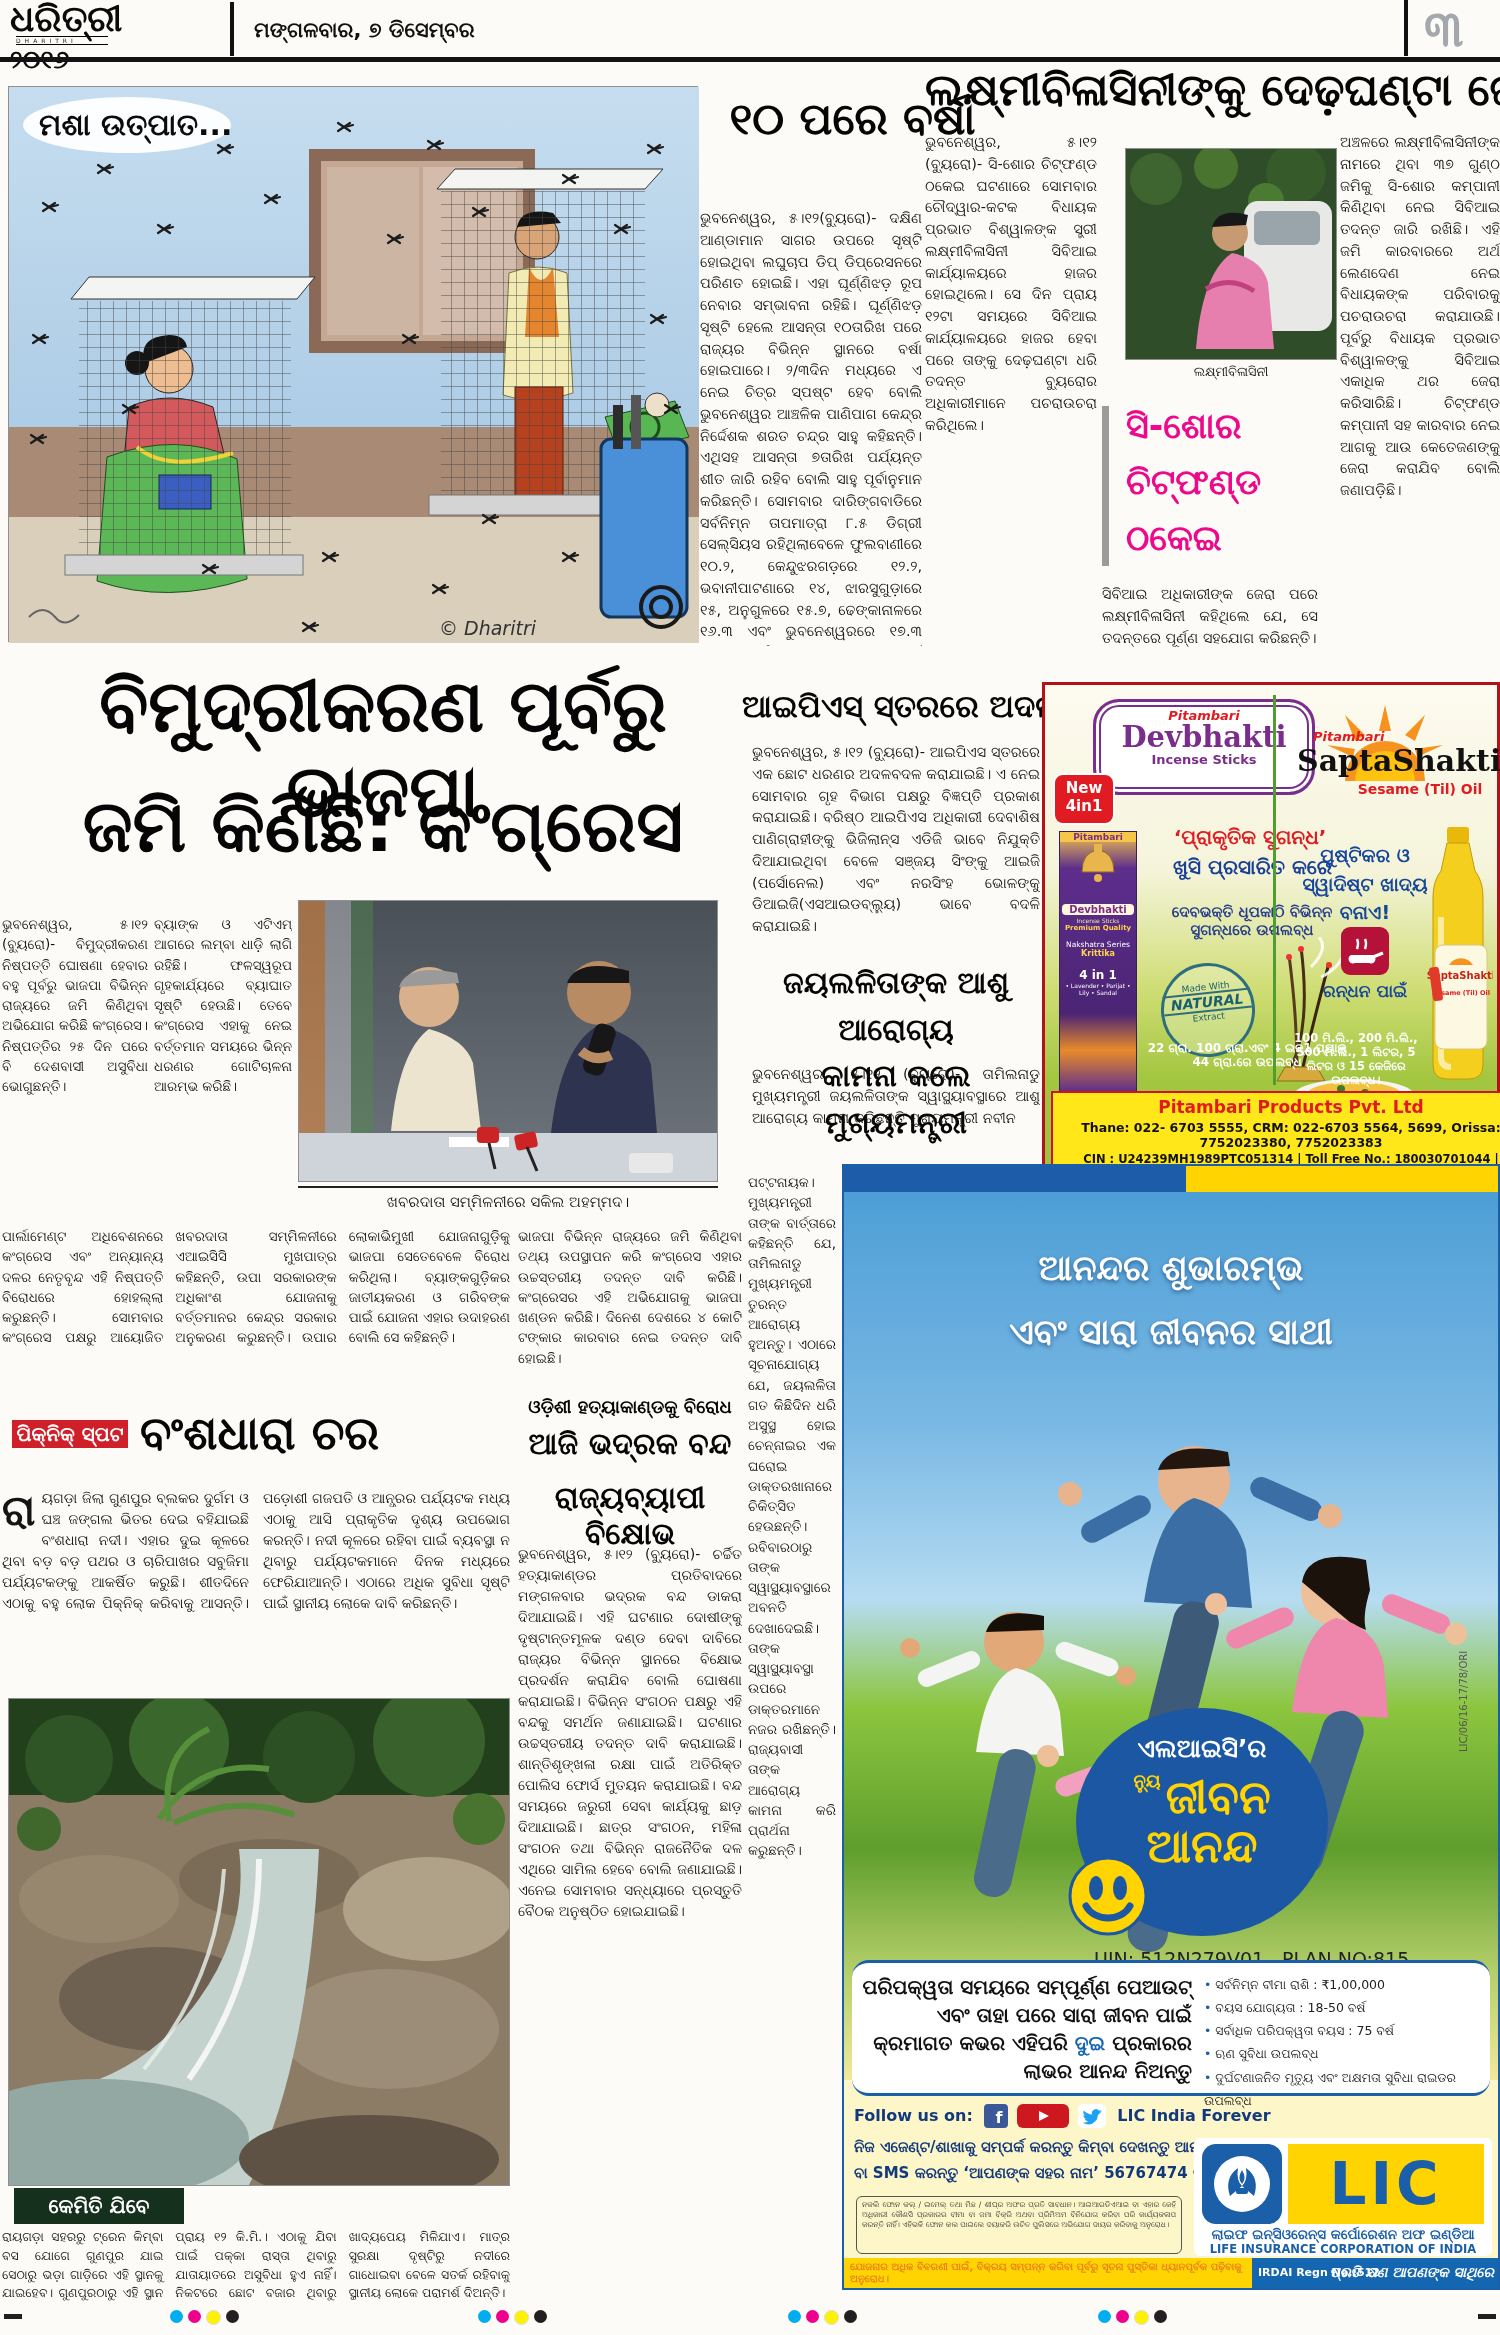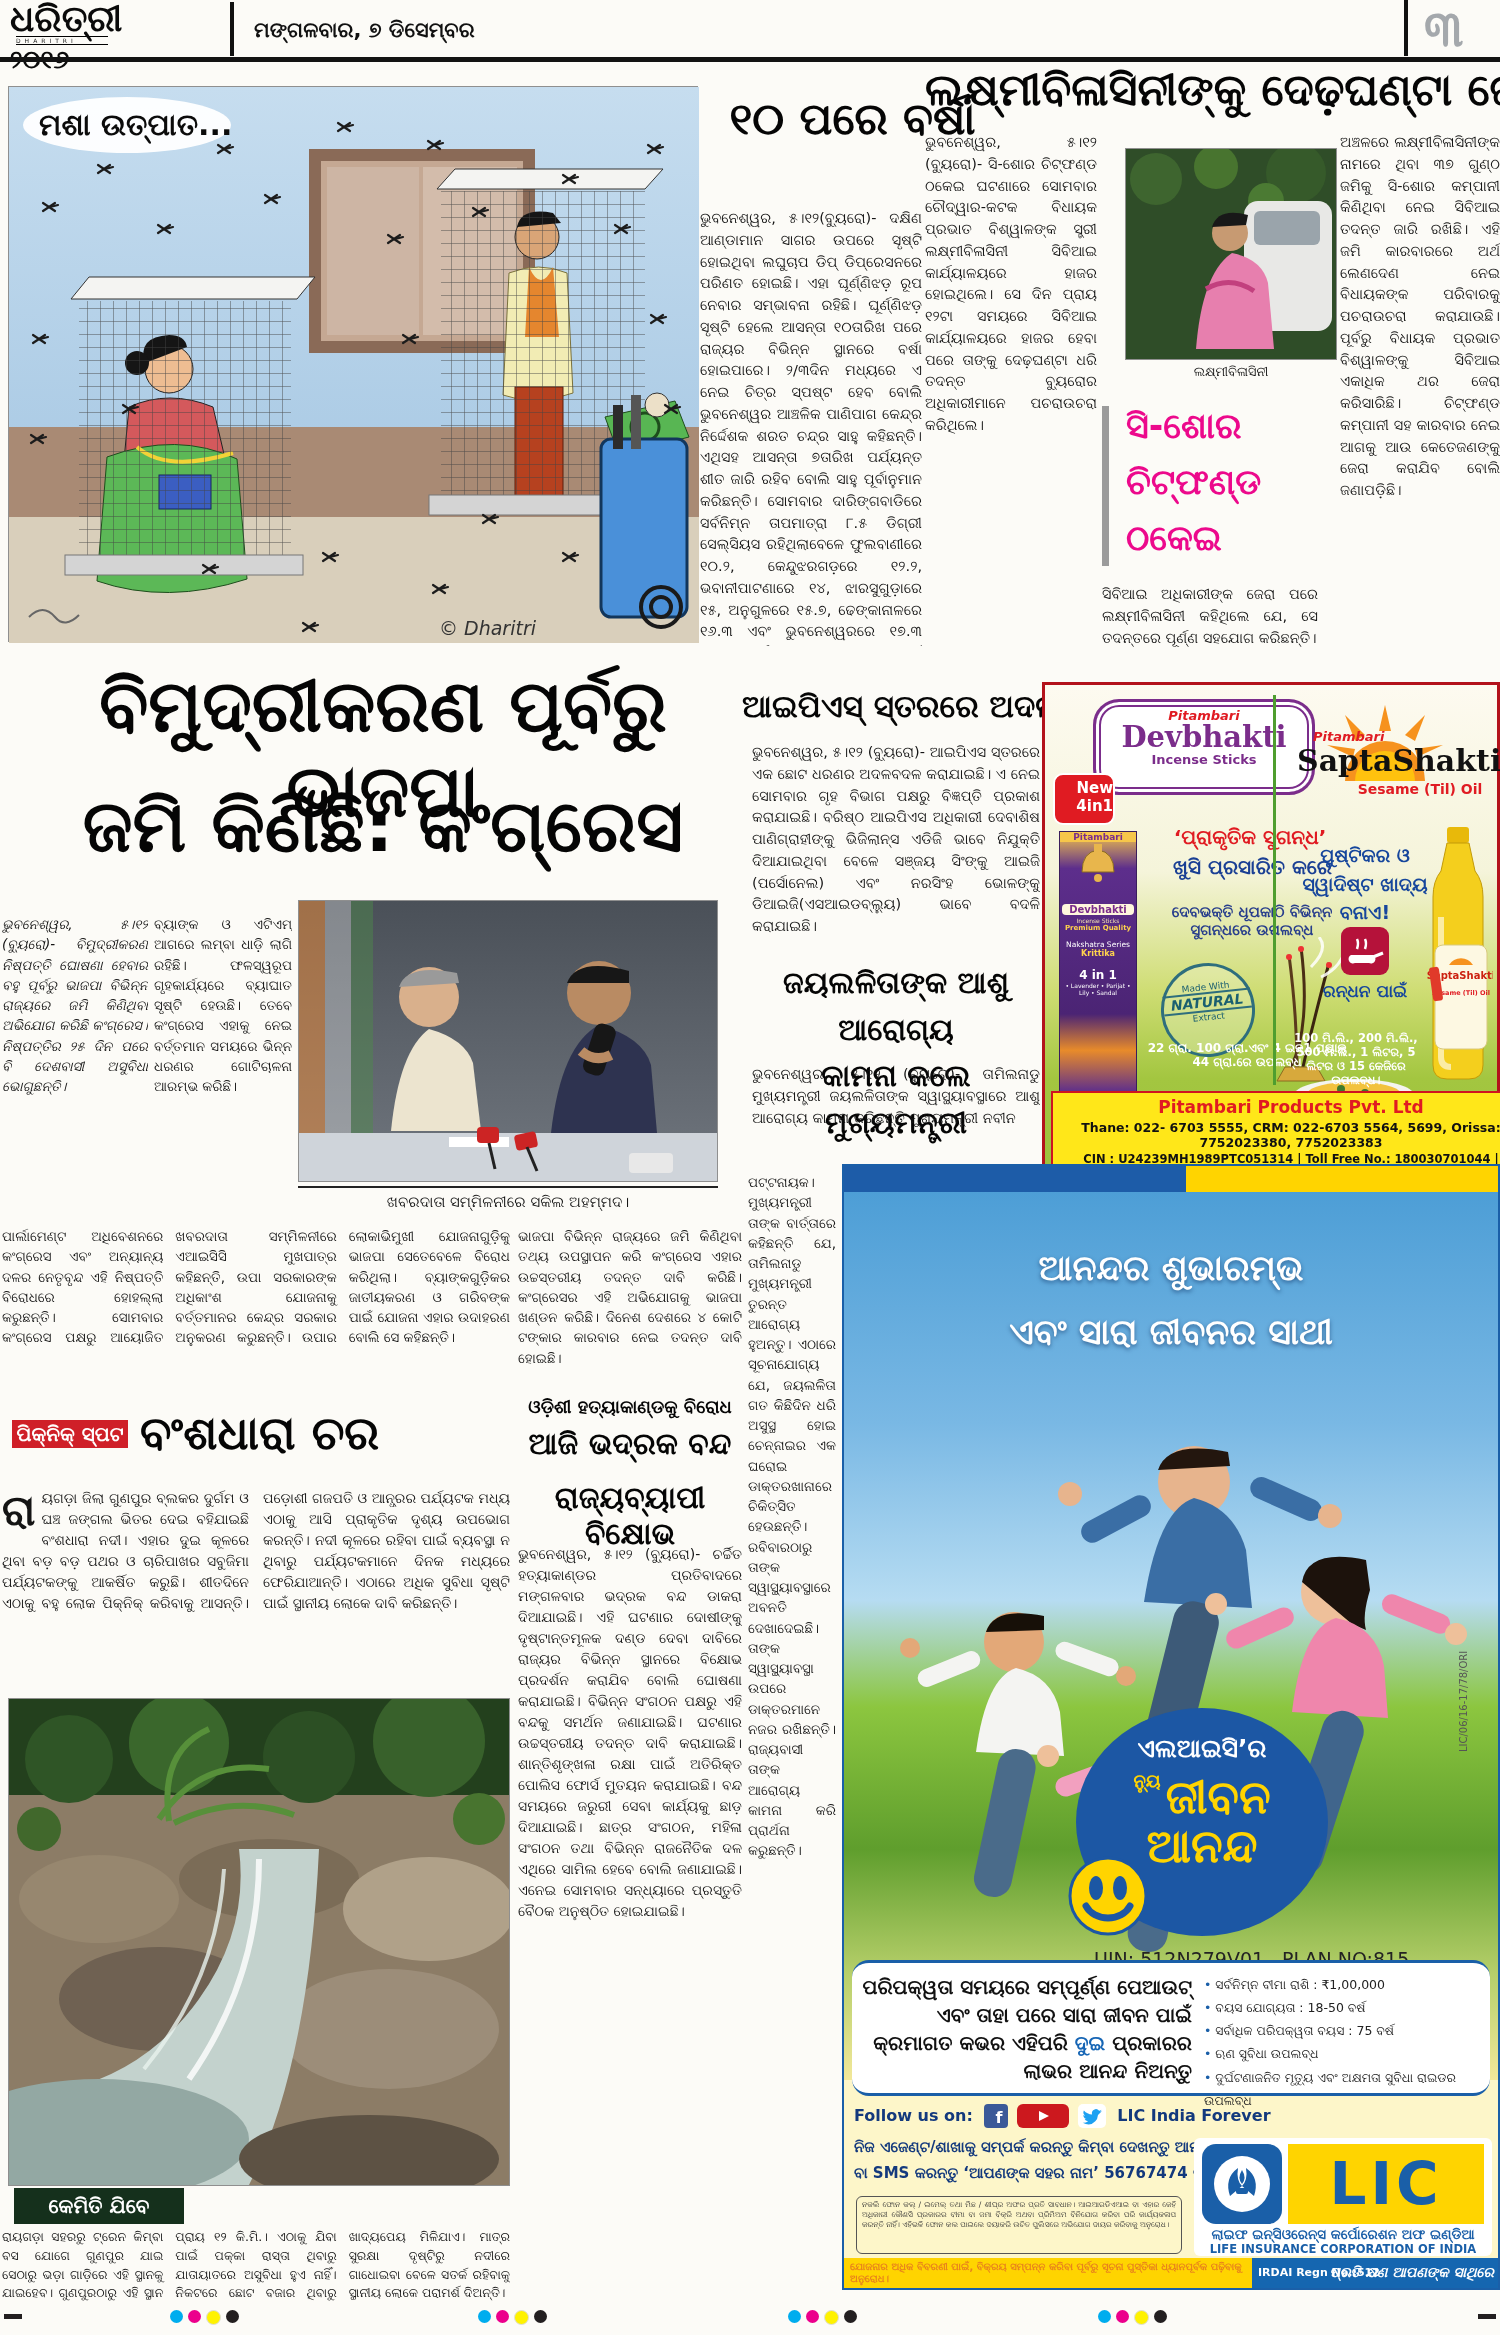--- a/index.html
+++ b/index.html
@@ -167,21 +167,21 @@
 
 <div class="abs headline odia center" style="left:752px;top:960px;width:288px;height:98px;font-size:30px;line-height:1.55;">
   <div>ଜୟଲଳିତାଙ୍କ ଆଶୁ ଆରୋଗ୍ୟ</div>
   <div>କାମନା କଲେ ମୁଖ୍ୟମନ୍ତ୍ରୀ</div>
 </div>
 <div class="abs bodytxt odia" style="left:752px;top:1064px;width:288px;height:98px;">ଭୁବନେଶ୍ୱର, ୫।୧୨ (ବ୍ୟୁରୋ)- ତାମିଲନାଡୁ ମୁଖ୍ୟମନ୍ତ୍ରୀ ଜୟଲଳିତାଙ୍କ ସ୍ୱାସ୍ଥ୍ୟାବସ୍ଥାରେ ଆଶୁ ଆରୋଗ୍ୟ କାମନା କରିଛନ୍ତି ମୁଖ୍ୟମନ୍ତ୍ରୀ ନବୀନ</div>
 <div class="abs bodytxt odia" style="left:748px;top:1172px;width:88px;height:1112px;font-size:13.5px;">ପଟ୍ଟନାୟକ। ମୁଖ୍ୟମନ୍ତ୍ରୀ ତାଙ୍କ ବାର୍ତ୍ତାରେ କହିଛନ୍ତି ଯେ, ତାମିଲନାଡୁ ମୁଖ୍ୟମନ୍ତ୍ରୀ ତୁରନ୍ତ ଆରୋଗ୍ୟ ହୁଅନ୍ତୁ। ଏଠାରେ ସୂଚନାଯୋଗ୍ୟ ଯେ, ଜୟଲଳିତା ଗତ କିଛିଦିନ ଧରି ଅସୁସ୍ଥ ହୋଇ ଚେନ୍ନାଇର ଏକ ଘରୋଇ ଡାକ୍ତରଖାନାରେ ଚିକିତ୍ସିତ ହେଉଛନ୍ତି। ରବିବାରଠାରୁ ତାଙ୍କ ସ୍ୱାସ୍ଥ୍ୟାବସ୍ଥାରେ ଅବନତି ଦେଖାଦେଇଛି। ତାଙ୍କ ସ୍ୱାସ୍ଥ୍ୟାବସ୍ଥା ଉପରେ ଡାକ୍ତରମାନେ ନଜର ରଖିଛନ୍ତି। ରାଜ୍ୟବାସୀ ତାଙ୍କ ଆରୋଗ୍ୟ କାମନା କରି ପ୍ରାର୍ଥନା କରୁଛନ୍ତି।</div>
 
 <div class="abs headline odia center" style="left:0;top:664px;width:766px;height:116px;font-size:72px;">ବିମୁଦ୍ରୀକରଣ ପୂର୍ବରୁ ଭାଜପା</div>
 <div class="abs headline odia center" style="left:0;top:784px;width:766px;height:116px;font-size:72px;">ଜମି କିଣିଛି: କଂଗ୍ରେସ</div>
-<div class="abs bodytxt odia" style="left:2px;top:914px;width:146px;height:292px;font-size:13.5px;font-style:italic;">ଭୁବନେଶ୍ୱର, ୫।୧୨ (ବ୍ୟୁରୋ)- ବିମୁଦ୍ରୀକରଣ ନିଷ୍ପତ୍ତି ଘୋଷଣା ହେବାର ବହୁ ପୂର୍ବରୁ ଭାଜପା ବିଭିନ୍ନ ରାଜ୍ୟରେ ଜମି କିଣିଥିବା ଅଭିଯୋଗ କରିଛି କଂଗ୍ରେସ। ନିଷ୍ପତ୍ତିର ୨୫ ଦିନ ପରେ ବି ଦେଶବାସୀ ଅସୁବିଧା ଭୋଗୁଛନ୍ତି।</div>
+<div class="abs bodytxt odia" style="left:2px;top:914px;width:146px;height:292px;font-size:13.5px;">ଭୁବନେଶ୍ୱର, ୫।୧୨ (ବ୍ୟୁରୋ)- ବିମୁଦ୍ରୀକରଣ ନିଷ୍ପତ୍ତି ଘୋଷଣା ହେବାର ବହୁ ପୂର୍ବରୁ ଭାଜପା ବିଭିନ୍ନ ରାଜ୍ୟରେ ଜମି କିଣିଥିବା ଅଭିଯୋଗ କରିଛି କଂଗ୍ରେସ। ନିଷ୍ପତ୍ତିର ୨୫ ଦିନ ପରେ ବି ଦେଶବାସୀ ଅସୁବିଧା ଭୋଗୁଛନ୍ତି।</div>
 <div class="abs bodytxt odia" style="left:154px;top:914px;width:138px;height:292px;font-size:13.5px;">ବ୍ୟାଙ୍କ ଓ ଏଟିଏମ୍ ଆଗରେ ଲମ୍ବା ଧାଡ଼ି ଲାଗି ରହିଛି। ଫଳସ୍ୱରୂପ ଗୃହକାର୍ଯ୍ୟରେ ବ୍ୟାଘାତ ସୃଷ୍ଟି ହେଉଛି। ତେବେ କଂଗ୍ରେସ ଏହାକୁ ନେଇ ବର୍ତ୍ତମାନ ସମୟରେ ଭିନ୍ନ ଧରଣର ଗୋଟିଚାଳନା ଆରମ୍ଭ କରିଛି।</div>
 <div class="abs photo-frame" style="left:298px;top:900px;width:420px;height:282px;">
   <svg width="418" height="280" viewBox="0 0 418 280">
     <defs>
         <linearGradient id="pcbg" x1="0" y1="0" x2="0" y2="1">
       <stop offset="0" stop-color="#4a5058"></stop>
           <stop offset="1" stop-color="#70767e"></stop>
         </linearGradient>
       </defs>
     <rect width="418" height="280" fill="url(#pcbg)"></rect>
@@ -245,21 +245,21 @@
 <div class="abs odia" style="left:14px;top:2188px;width:170px;height:36px;background:#15301c;color:#fff;font-weight:bold;font-size:20px;display:flex;align-items:center;justify-content:center;">କେମିତି ଯିବେ</div>
 <div class="abs bodytxt odia cols3" style="left:2px;top:2228px;width:508px;height:80px;font-size:12.5px;">ରାୟଗଡ଼ା ସହରରୁ ଟ୍ରେନ କିମ୍ବା ବସ ଯୋଗେ ଗୁଣପୁର ଯାଇ ସେଠାରୁ ଭଡ଼ା ଗାଡ଼ିରେ ଏହି ସ୍ଥାନକୁ ଯାଇହେବ। ଗୁଣପୁରଠାରୁ ଏହି ସ୍ଥାନ ପ୍ରାୟ ୧୨ କି.ମି.। ଏଠାକୁ ଯିବା ପାଇଁ ପକ୍କା ରାସ୍ତା ଥିବାରୁ ଯାତାୟାତରେ ଅସୁବିଧା ହୁଏ ନାହିଁ। ନିକଟରେ ଛୋଟ ବଜାର ଥିବାରୁ ଖାଦ୍ୟପେୟ ମିଳିଯାଏ। ମାତ୍ର ସୁରକ୍ଷା ଦୃଷ୍ଟିରୁ ନଦୀରେ ଗାଧୋଇବା ବେଳେ ସତର୍କ ରହିବାକୁ ସ୍ଥାନୀୟ ଲୋକେ ପରାମର୍ଶ ଦିଅନ୍ତି।</div>
 
 <div class="abs" style="left:1042px;top:682px;width:458px;height:498px;border:3px solid #b3121b;
             background:linear-gradient(180deg,#fdfaf0 0%,#f5f4da 38%,#cfdd74 62%,#a3c640 80%,#9cc13e 100%);">
   <div class="abs" style="left:48px;top:14px;width:222px;height:96px;border:3px solid #7b2d8b;border-radius:26px;box-shadow:inset 0 0 0 3px #fff,inset 0 0 0 5px #7b2d8b;background:#fff;text-align:center;">
     <div style="color:#e01b22;font-size:13px;font-weight:bold;font-style:italic;margin-top:6px;">Pitambari</div>
     <div style="color:#7b2d8b;font-size:29px;font-weight:bold;line-height:1;font-family:'DejaVu Serif','Liberation Serif',serif;">Devbhakti</div>
     <div style="color:#7b2d8b;font-size:13px;font-weight:bold;">Incense Sticks</div>
   </div>
-  <div class="abs" style="left:8px;top:88px;width:62px;height:52px;background:#e01b22;border-radius:10px;color:#fff;font-weight:bold;text-align:right;border:2px solid #fff;">
+  <div class="abs" style="left:8px;top:88px;width:62px;height:52px;background:#e01b22;border-radius:10px;color:#fff;font-weight:bold;text-align:center;border:2px solid #fff;">
     <div style="font-size:15px;margin-top:4px;">New</div>
     <div style="font-size:15px;">4in1</div>
   </div>
 
   <div class="abs" style="left:14px;top:146px;width:78px;height:262px;background:linear-gradient(180deg,#f6c64a 0%,#5d2e8c 14%,#4b2474 70%,#e88b2a 84%,#5d2e8c 100%);border:1px solid #3a1d5c;text-align:center;color:#ffd34d;overflow:hidden;">
     <div style="font-size:9px;font-weight:bold;background:#f6c64a;color:#7b2d8b;">Pitambari</div>
     <svg width="44" height="54" viewBox="0 0 44 54" style="margin-top:2px;">
       <path d="M22 6 q16 2 16 22 h-32 q0 -20 16 -22z" fill="#e8b64c" stroke="#8a6b20"></path>
       <rect x="18" y="0" width="8" height="8" fill="#e8b64c"></rect>
       <circle cx="22" cy="34" r="4" fill="#e8b64c"></circle>

